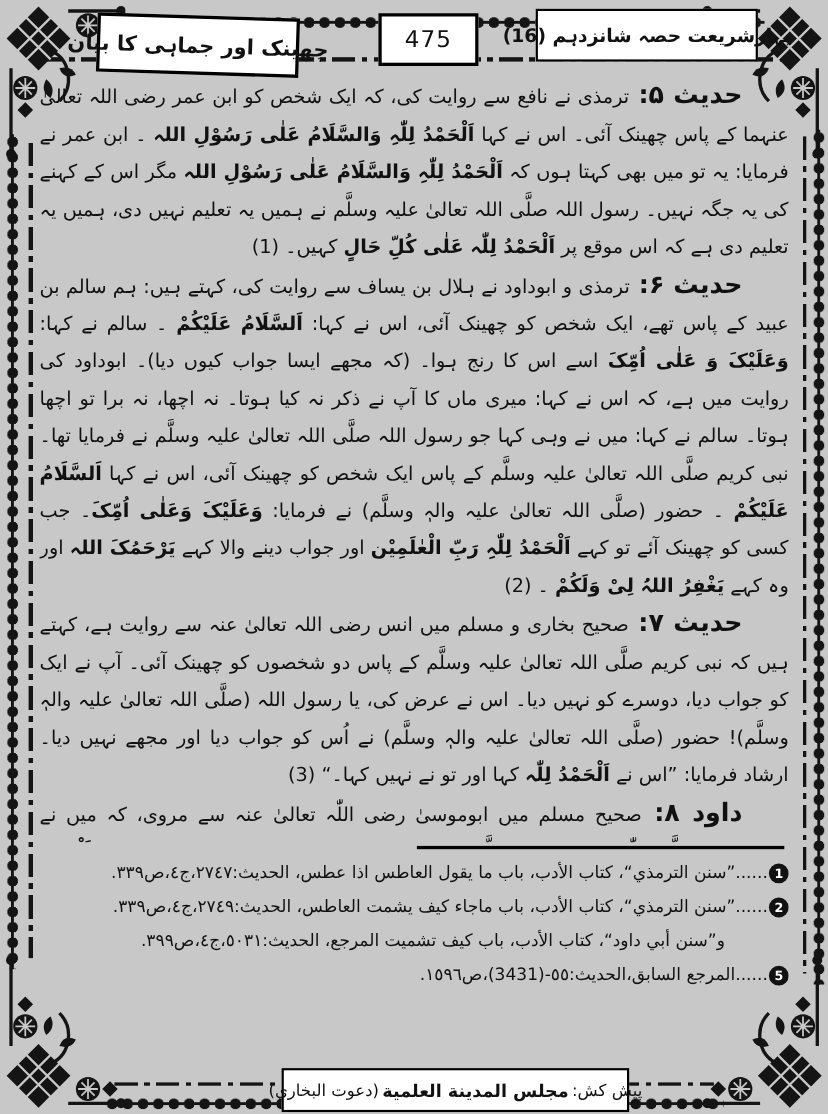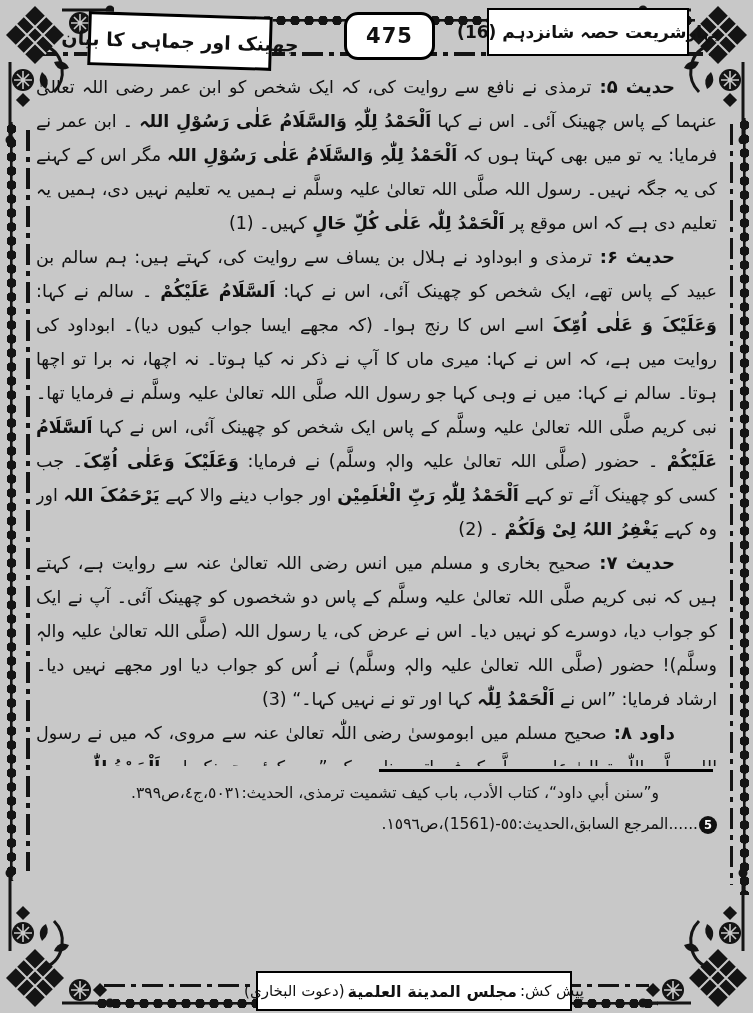--- a/index.html
+++ b/index.html
@@ -37,27 +37,27 @@
   .dash-right{right:20px;top:124px;bottom:128px;}
   .corner{position:absolute;width:112px;height:142px;z-index:2;}
   .corner.tl{left:2px;top:2px;}
   .corner.tr{right:2px;top:2px;transform:scaleX(-1);}
   .corner.bl{left:2px;bottom:2px;transform:scaleY(-1);}
   .corner.br{right:2px;bottom:2px;transform:scale(-1,-1);}
   
   .hbox{position:absolute;background:#fff;border:2.5px solid #000;z-index:6;
     display:flex;align-items:center;justify-content:center;white-space:nowrap;}
   .box-book{right:64px;top:8px;width:198px;height:44px;font-size:17px;font-weight:700;}
-  .box-page{left:344px;top:12px;width:85px;height:42px;font-size:21px;font-weight:700;border-width:3px;letter-spacing:1px;font-family:"DejaVu Sans",sans-serif;border-radius:14px;}
+  .box-page{left:344px;top:12px;width:85px;height:42px;font-size:21px;font-weight:400;border-width:3px;letter-spacing:1px;font-family:"DejaVu Sans",sans-serif;}
   .box-chapter{left:88px;top:14px;width:178px;height:48px;font-size:19px;font-weight:700;transform:rotate(1.8deg);border-width:3px;}
   
   .bodytext{position:absolute;left:36px;right:36px;top:70px;height:696px;overflow:hidden;
     direction:rtl;text-align:justify;font-size:17.5px;line-height:34px;z-index:3;}
   .hadith{margin:0;text-indent:42px;}
-  .hlabel{font-weight:700;font-size:18px;}
+  .hlabel{font-weight:700;font-size:23px;}
   .b{font-weight:700;}
   
   .fn-sep{position:absolute;right:40px;top:769px;width:334px;height:2.5px;background:#000;z-index:3;}
   .footnotes{position:absolute;left:36px;right:36px;top:778px;direction:rtl;text-align:right;
     font-size:15.5px;line-height:31px;z-index:3;}
   .fn-row{white-space:nowrap;overflow:hidden;}
   .fn-row.cont{padding-right:58px;}
   .fn-marker{display:inline-block;width:18px;height:18px;border-radius:50%;background:#111;color:#fff;
     font-size:11.5px;font-weight:700;text-align:center;line-height:18px;vertical-align:middle;margin-left:1px;
     font-family:"DejaVu Sans",sans-serif;}
@@ -126,22 +126,24 @@
 
   <main class="bodytext">
       <p class="hadith"><span class="hlabel">حدیث ۵: </span><span>ترمذی نے نافع سے روایت کی، کہ ایک شخص کو ابن عمر رضی اللہ تعالیٰ عنہما کے پاس چھینک آئی۔ اس نے کہا </span><span class="b">اَلْحَمْدُ لِلّٰہِ وَالسَّلَامُ عَلٰی رَسُوْلِ اللہ</span><span> ۔ ابن عمر نے فرمایا: یہ تو میں بھی کہتا ہوں کہ </span><span class="b">اَلْحَمْدُ لِلّٰہِ وَالسَّلَامُ عَلٰی رَسُوْلِ اللہ</span><span> مگر اس کے کہنے کی یہ جگہ نہیں۔ رسول اللہ صلَّی اللہ تعالیٰ علیہ وسلَّم نے ہمیں یہ تعلیم نہیں دی، ہمیں یہ تعلیم دی ہے کہ اس موقع پر </span><span class="b">اَلْحَمْدُ لِلّٰہ عَلٰی کُلِّ حَالٍ</span><span> کہیں۔ (1)</span></p>
       <p class="hadith"><span class="hlabel">حدیث ۶: </span><span>ترمذی و ابوداود نے ہلال بن یساف سے روایت کی، کہتے ہیں: ہم سالم بن عبید کے پاس تھے، ایک شخص کو چھینک آئی، اس نے کہا: </span><span class="b">اَلسَّلَامُ عَلَیْکُمْ</span><span> ۔ سالم نے کہا: </span><span class="b">وَعَلَیْکَ وَ عَلٰی اُمِّکَ</span><span> اسے اس کا رنج ہوا۔ (کہ مجھے ایسا جواب کیوں دیا)۔ ابوداود کی روایت میں ہے، کہ اس نے کہا: میری ماں کا آپ نے ذکر نہ کیا ہوتا۔ نہ اچھا، نہ برا تو اچھا ہوتا۔ سالم نے کہا: میں نے وہی کہا جو رسول اللہ صلَّی اللہ تعالیٰ علیہ وسلَّم نے فرمایا تھا۔ نبی کریم صلَّی اللہ تعالیٰ علیہ وسلَّم کے پاس ایک شخص کو چھینک آئی، اس نے کہا </span><span class="b">اَلسَّلَامُ عَلَیْکُمْ</span><span> ۔ حضور (صلَّی اللہ تعالیٰ علیہ والہٖ وسلَّم) نے فرمایا: </span><span class="b">وَعَلَیْکَ وَعَلٰی اُمِّکَ</span><span>۔ جب کسی کو چھینک آئے تو کہے </span><span class="b">اَلْحَمْدُ لِلّٰہِ رَبِّ الْعٰلَمِیْن</span><span> اور جواب دینے والا کہے </span><span class="b">یَرْحَمُکَ اللہ</span><span> اور وہ کہے </span><span class="b">یَغْفِرُ اللہُ لِیْ وَلَکُمْ</span><span> ۔ (2)</span></p>
       <p class="hadith"><span class="hlabel">حدیث ۷: </span><span>صحیح بخاری و مسلم میں انس رضی اللہ تعالیٰ عنہ سے روایت ہے، کہتے ہیں کہ نبی کریم صلَّی اللہ تعالیٰ علیہ وسلَّم کے پاس دو شخصوں کو چھینک آئی۔ آپ نے ایک کو جواب دیا، دوسرے کو نہیں دیا۔ اس نے عرض کی، یا رسول اللہ (صلَّی اللہ تعالیٰ علیہ والہٖ وسلَّم)! حضور (صلَّی اللہ تعالیٰ علیہ والہٖ وسلَّم) نے اُس کو جواب دیا اور مجھے نہیں دیا۔ ارشاد فرمایا: ”اس نے </span><span class="b">اَلْحَمْدُ لِلّٰہ</span><span> کہا اور تو نے نہیں کہا۔“ (3)</span></p>
       <p class="hadith"><span class="hlabel">داود ۸: </span><span>صحیح مسلم میں ابوموسیٰ رضی اللّٰہ تعالیٰ عنہ سے مروی، کہ میں نے رسول اللہ صلَّی اللّٰہ تعالیٰ علیہ وسلَّم کو فرماتے سنا ہے کہ ”جب کوئی چھینکے اور </span><span class="b">اَلْحَمْدُ لِلّٰہ</span></p>
     </main>
 
   <div class="fn-sep"></div>
   <section class="footnotes">
-      <div class="fn-row cont"><span>و”سنن أبي داود“، كتاب الأدب، باب كيف تشميت ترمذی، الحديث:٥٠٣١،ج٤،ص٣٩٩.</span></div>
-      <div class="fn-row"><span class="fn-marker">5</span><span class="fn-leader">......</span><span>المرجع السابق،الحديث:٥٥-(1561)،ص١٥٩٦.</span></div>
+      <div class="fn-row"><span class="fn-marker">1</span><span class="fn-leader">......</span><span>”سنن الترمذي“، كتاب الأدب، باب ما يقول العاطس اذا عطس، الحديث:٢٧٤٧،ج٤،ص٣٣٩.</span></div>
+      <div class="fn-row"><span class="fn-marker">2</span><span class="fn-leader">......</span><span>”سنن الترمذي“، كتاب الأدب، باب ماجاء كيف يشمت العاطس، الحديث:٢٧٤٩،ج٤،ص٣٣٩.</span></div>
+      <div class="fn-row cont"><span>و”سنن أبي داود“، كتاب الأدب، باب كيف تشميت المرجع، الحديث:٥٠٣١،ج٤،ص٣٩٩.</span></div>
+      <div class="fn-row"><span class="fn-marker">5</span><span class="fn-leader">......</span><span>المرجع السابق،الحديث:٥٥-(3431)،ص١٥٩٦.</span></div>
     </section>
 
   <div class="pub-box">
     <span>پیش کش:</span>
     <span class="pub-org">مجلس المدينة العلمية</span>
     <span>(دعوت البخاري)</span>
   </div>
 
 </div>
 

